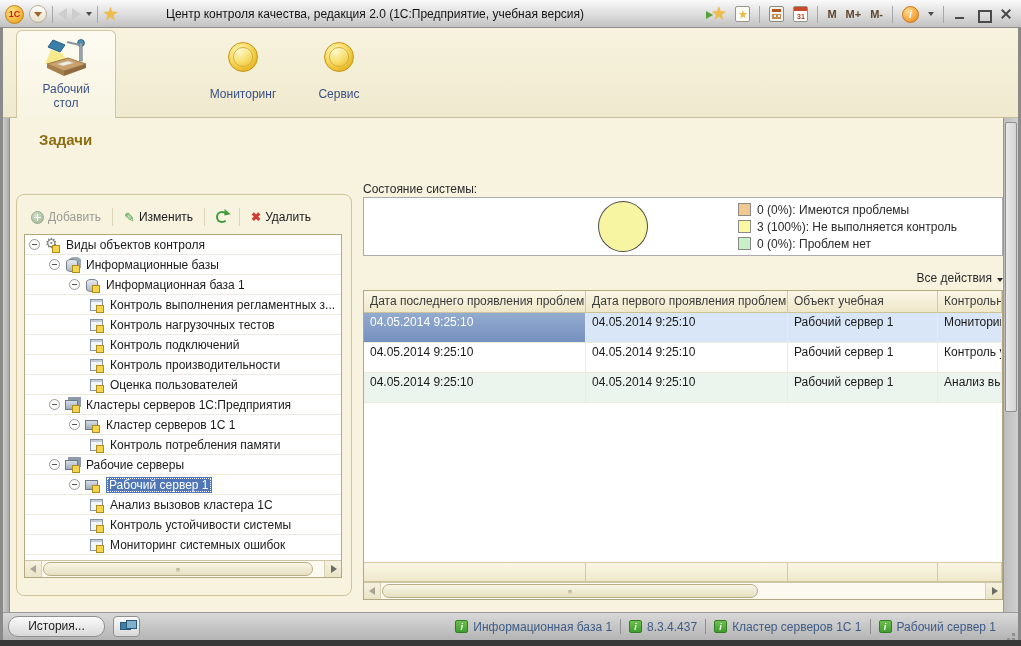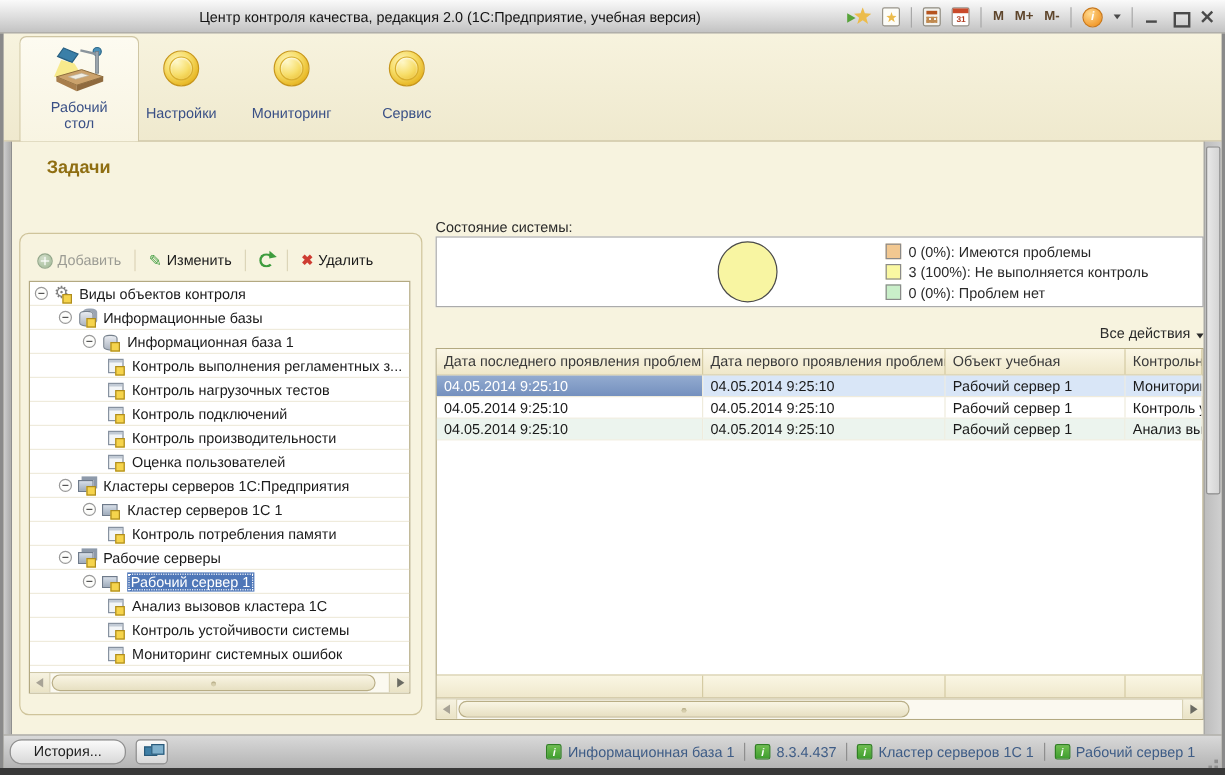--- a/index.html
+++ b/index.html
@@ -131,21 +131,21 @@
   .all-actions{position:absolute;left:363px;top:271px;width:640px;text-align:right;color:#2A2A2A;}
   .all-actions .caret-sm{display:inline-block;margin-left:5px;border-top-color:#2A2A2A;}
 
   
   .table-box{position:absolute;left:363px;top:290px;width:640px;height:310px;background:#FFFFFF;border:1px solid #B3A981;}
   .thead{display:flex;height:22px;line-height:21px;background:linear-gradient(#FBF7E6,#EFE7C9);
     border-bottom:1px solid #CDC39B;color:#3A3A3A;}
   .thead .cell{border-right:1px solid #D5CBA3;}
   .cell{padding-left:6px;overflow:hidden;white-space:nowrap;}
   .c1{width:222px;flex:0 0 222px;} .c2{width:202px;flex:0 0 202px;} .c3{width:150px;flex:0 0 150px;} .c4{flex:1;min-width:0;}
-  .trow{display:flex;height:18px;line-height:18px;border-bottom:1px solid #EFEBDC;}
+  .trow{display:flex;height:30px;line-height:18px;border-bottom:1px solid #EFEBDC;}
   .trow .cell{border-right:1px solid #EFEBDC;}
   .row-sel .cell{background:#D9E6F7;}
   .row-sel .selcell{background:linear-gradient(#93ABD0,#7490BE);color:#FFFFFF;}
   .row-green .cell{background:#ECF4EE;}
   .tfoot{position:absolute;left:0;right:0;bottom:17px;height:20px;display:flex;
     background:linear-gradient(#FAF6E4,#EFE8CC);border-top:1px solid #D5CBA3;border-bottom:1px solid #CDC39B;}
   .tfoot .cell{border-right:1px solid #D5CBA3;}
 
   
   .main-vscroll{position:absolute;right:3px;top:118px;width:15px;height:494px;
@@ -169,20 +169,32 @@
   .sb-sep{width:1px;height:15px;background:#8E8E8E;}
   .grip{position:absolute;right:3px;bottom:4px;width:3px;height:3px;background:#8F8F8F;
     box-shadow:-5px 5px 0 #8F8F8F,0 5px 0 #8F8F8F,-10px 10px 0 #8F8F8F,-5px 10px 0 #8F8F8F,0 10px 0 #8F8F8F;}
 </style>
 </head>
 <body>
 
 <div class="window">
 
   <div class="titlebar">
+    <div class="tb-left">
+      <span class="logo">1С</span>
+      <span class="round-btn">
+          <span class="caret-dn"></span>
+        </span>
+      <span class="tb-sep"></span>
+      <span class="nav-back"></span>
+      <span class="nav-fwd"></span>
+      <span class="caret-sm"></span>
+      <span class="tb-sep"></span>
+      <span class="star"></span>
+    </div>
     <div class="tb-title">Центр контроля качества, редакция 2.0 (1С:Предприятие, учебная версия)</div>
     <div class="tb-right">
       <span class="star-go">
           <span class="go-arrow"></span>
           <span class="star"></span>
         </span>
       <span class="star-doc">
           <span class="star"></span>
         </span>
       <span class="tb-sep"></span>
@@ -211,24 +223,20 @@
         <rect x="36.6" y="6" width="2.6" height="18" fill="#9AA4AC" stroke="#707A82" stroke-width="0.6"></rect>
         <path d="M37 8 L24 5 Z" stroke="#8A949C" stroke-width="2"></path>
         <path d="M10 3 L22 8 L17 15 L5 10 Z" fill="#3A7FA8" stroke="#275F82"></path>
         <polygon points="8,13 19,16 26,27 2,27" fill="#F7E87A" opacity="0.85"></polygon>
         <polygon points="4,27 25,21 43,27 21,34" fill="#CBA26C" stroke="#8A6A3A" stroke-width="0.8"></polygon>
         <polygon points="4,27 21,34 21,39 4,31" fill="#A87E4C"></polygon>
         <polygon points="21,34 43,27 43,31 21,39" fill="#8F6A3E"></polygon>
         <polygon points="14,27 25,24 31,26 20,29" fill="#F0EDE2" stroke="#B8B0A0" stroke-width="0.5"></polygon>
       </svg>
       <div class="tab-label">Рабочий стол</div>
-    </div>
-    <div class="tab tab-nastroyki">
-      <div class="coin"></div>
-      <div class="tab-label">Настройки</div>
     </div>
     <div class="tab tab-monitoring">
       <div class="coin"></div>
       <div class="tab-label">Мониторинг</div>
     </div>
     <div class="tab tab-servis">
       <div class="coin"></div>
       <div class="tab-label">Сервис</div>
     </div>
   </div>

